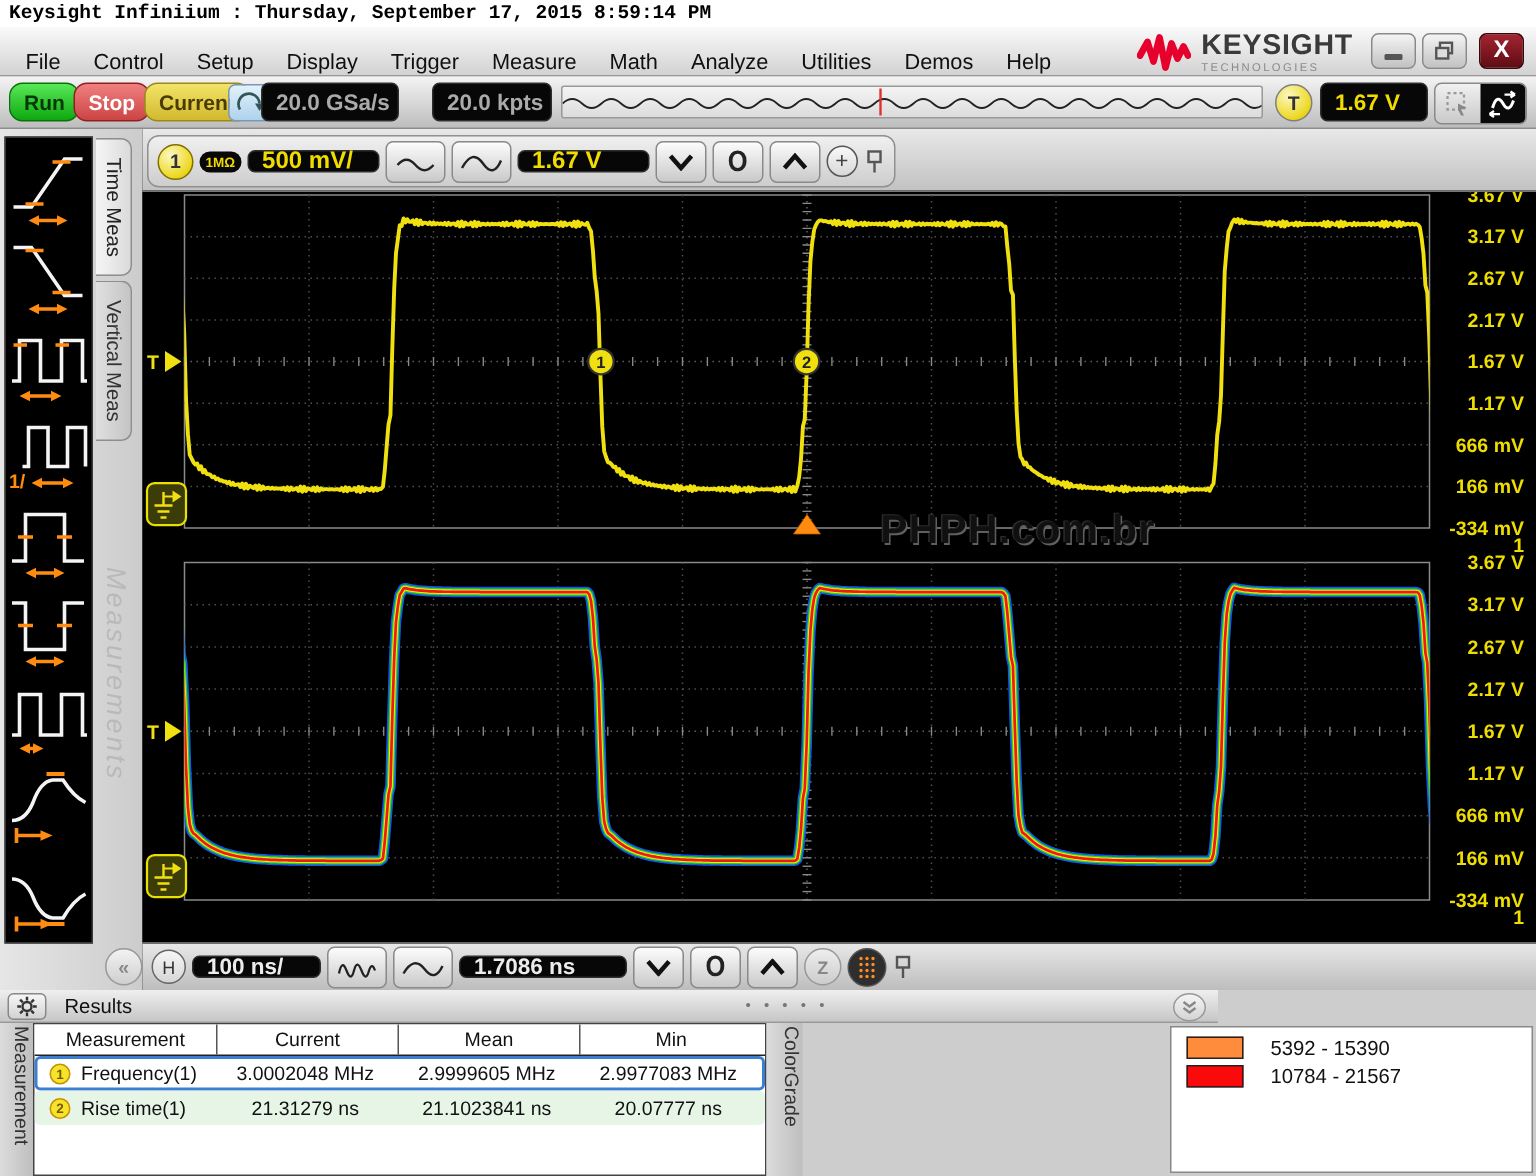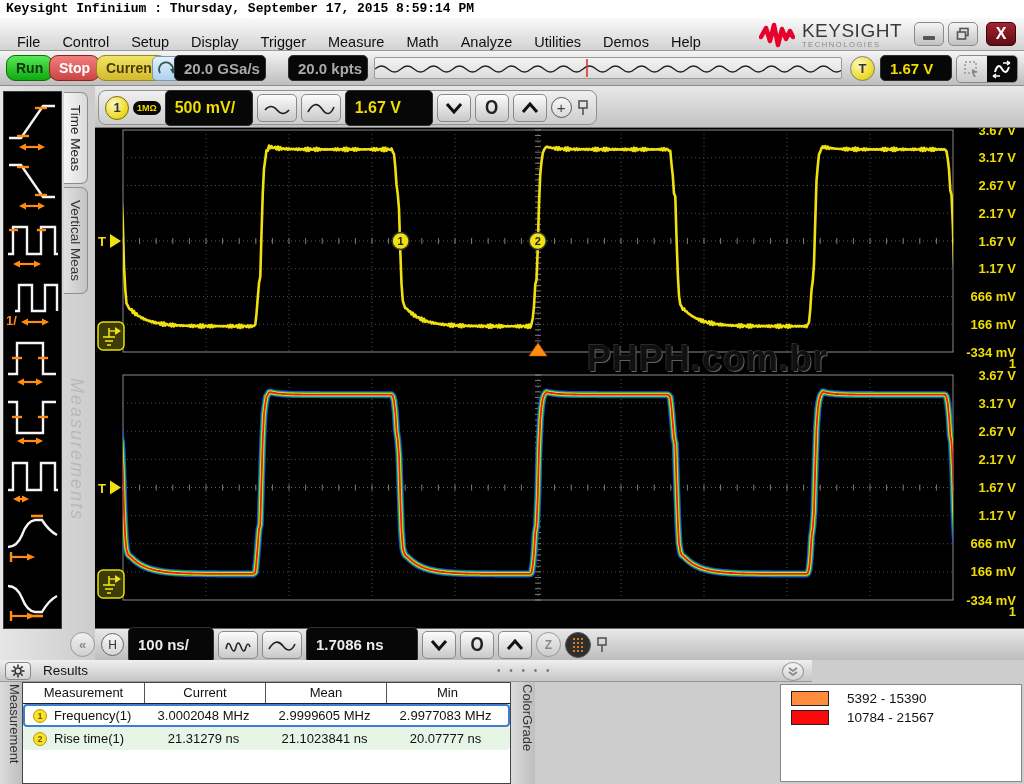--- a/index.html
+++ b/index.html
@@ -11,21 +11,21 @@
     font-family:"Liberation Mono",monospace;font-size:13px;font-weight:700;color:#000;
     line-height:18px;padding-left:6px;white-space:nowrap}
 
   
   .menubar{position:absolute;left:0;top:18px;width:1024px;height:33px;
     background:linear-gradient(#fafafa,#d2d2d2);border-bottom:1px solid #9a9a9a}
   .menu-items{display:flex;align-items:flex-end;height:100%;padding-left:6px}
   .menu-item{padding:0 11px;font-size:14.5px;color:#101010;cursor:default}
   .brand{position:absolute;right:122px;top:3px;display:flex;align-items:center;gap:7px}
   .brand-text{line-height:1}
-  .brand-name{font-size:19px;font-weight:normal;color:#3a3a3a;letter-spacing:.5px}
+  .brand-name{font-size:19px;font-weight:bold;color:#3a3a3a;letter-spacing:.5px}
   .brand-sub{font-size:7.5px;color:#8a8a8a;letter-spacing:1.6px;margin-top:1px}
   .win-btn{position:absolute;top:4px;width:30px;height:24px;border:1px solid #8a8a8a;border-radius:5px;
     background:linear-gradient(#f4f4f4,#c2c2c2);display:flex;align-items:center;justify-content:center}
   .win-min{right:80px}.win-max{right:46px}
   .win-close{right:8px;background:linear-gradient(#a42430,#5e0c14);border-color:#3c060a;
     color:#fff;font-weight:bold;font-size:16px}
   .min-glyph{width:12px;height:4px;background:#555;border-radius:1px;margin-top:8px}
 
   
   .toolbar{position:absolute;left:0;top:51px;width:1024px;height:35px;
@@ -70,31 +70,31 @@
 
   
   .content{position:absolute;left:95px;top:86px;width:929px;height:574px;background:#000}
   .channel-bar{position:absolute;left:0;top:0;width:929px;height:42px;background:linear-gradient(#e8e8e8,#c2c2c2);
     border-bottom:1px solid #777}
   .ctl-group{position:absolute;left:3px;top:4px;height:35px;border:1px solid #909090;border-radius:8px;
     background:linear-gradient(#f0f0f0,#cdcdcd);display:flex;align-items:center;padding:0 6px;gap:4px}
   .ch-num{width:24px;height:24px;border-radius:50%;background:radial-gradient(circle at 35% 30%,#fdf8c0,#ecd820 70%,#c8b410);
     border:1px solid #807000;display:flex;align-items:center;justify-content:center;font-size:13px;font-weight:bold;color:#333}
   .imp-badge{background:#080808;color:#f0dc00;font-size:9px;font-weight:bold;border-radius:7px;padding:2px 4px}
-  .lcd2{background:#070707;border:1px solid #2e2e2e;border-radius:5px;height:36px;display:flex;align-items:center;
+  .lcd2{background:#070707;border:1px solid #2e2e2e;border-radius:5px;height:15px;display:flex;align-items:center;
     padding:0 9px;font-weight:bold;font-size:16px;white-space:nowrap}
   .lcd2.yel{color:#f0dc00}.lcd2.wht{color:#ececec}
   .sbtn{height:28px;border:1px solid #8a8a8a;border-radius:5px;background:linear-gradient(#fcfcfc,#c9c9c9);
     display:flex;align-items:center;justify-content:center}
   .sbtn.w40{width:40px}.sbtn.w34{width:34px}
   .obtn{font-size:17px;font-weight:bold;color:#222;transform:scaleY(1.15)}
   .plus-circle{width:21px;height:21px;border-radius:50%;border:1.6px solid #555;display:flex;align-items:center;
     justify-content:center;font-size:15px;color:#444;background:linear-gradient(#f8f8f8,#d8d8d8)}
   .scope{position:absolute;left:0;top:42px;width:929px;height:500px;background:#000}
-  .watermark{position:absolute;left:492px;top:210px;font-size:36px;font-weight:bold;letter-spacing:1px;
+  .watermark{position:absolute;left:492px;top:210px;font-size:27px;font-weight:bold;letter-spacing:1px;
     color:#101010;text-shadow:1px 1px 0 #5f5f5f,-1px -1px 0 #2b2b2b}
   .hbar{position:absolute;left:0;top:542px;width:929px;height:32px;background:linear-gradient(#e8e8e8,#bdbdbd);
     border-top:1px solid #666;display:flex;align-items:center;gap:4px;padding-left:6px}
   .hcircle{width:23px;height:23px;border-radius:50%;border:1.4px solid #666;background:linear-gradient(#f6f6f6,#d6d6d6);
     display:flex;align-items:center;justify-content:center;font-size:12px;color:#333}
   .zc{width:25px;height:25px;border-radius:50%;border:1.4px solid #999;background:linear-gradient(#eee,#ccc);
     display:flex;align-items:center;justify-content:center;font-size:12px;font-weight:bold;color:#888}
   .dots-circle{width:26px;height:26px;border-radius:50%;border:1.4px solid #555;background:#2e2e2e;
     display:flex;align-items:center;justify-content:center}
 

